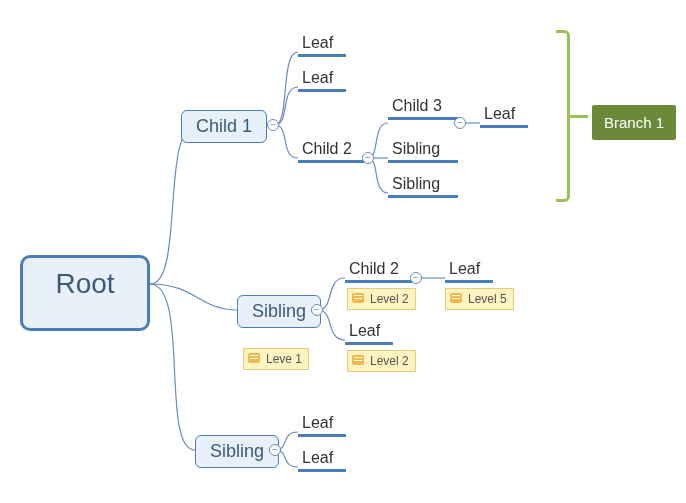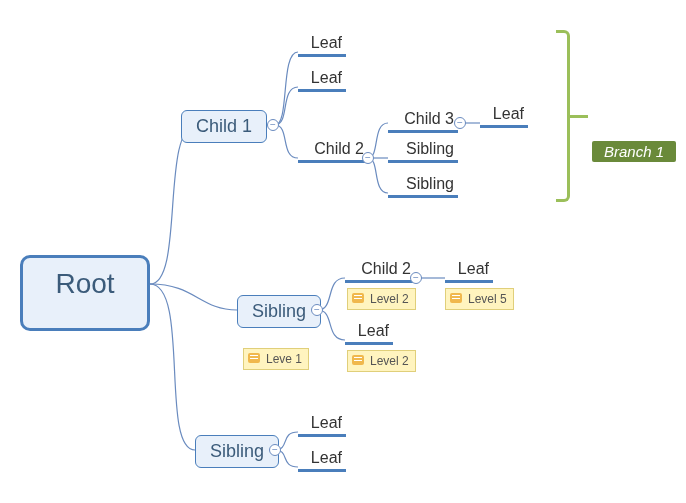--- a/index.html
+++ b/index.html
@@ -37,21 +37,21 @@
     border: 1px solid #4a7ebb;
     border-radius: 6px;
     background: #e8f0fa;
     font-size: 18px;
     padding: 5px 14px;
     color: #3b5b7a;
   }
   .leaf {
     font-size: 16px;
     color: #333;
-    text-align: right;
+    text-align: left;
     border-bottom: 3px solid #4a7ebb;
     padding: 0 4px 2px 4px;
   }
   .leaf.short { min-width: 48px; }
   .leaf.med { min-width: 70px; }
   .minus {
     position: absolute;
     width: 12px; height: 12px;
     border: 1px solid #6a8bbf;
     border-radius: 50%;
@@ -82,25 +82,23 @@
     position: absolute;
     left: 6px; top: 6px;
     width: 8px; height: 1px;
     background: #fff;
     box-shadow: 0 3px 0 #fff;
   }
   .badge {
     position: absolute;
     background: #6a8a3a;
     color: #fff;
-    font-style: italic;
     font-size: 15px;
-    padding: 2px 12px;
+    padding: 9px 12px;
     border-radius: 2px;
-    margin-top: 36px;
   }
   .bracket {
     position: absolute;
     border-right: 3px solid #9bbf5a;
     border-top: 3px solid #9bbf5a;
     border-bottom: 3px solid #9bbf5a;
     border-top-right-radius: 6px;
     border-bottom-right-radius: 6px;
   }
   .bracket-tail {
@@ -154,21 +152,21 @@
   <span>Leaf</span>
 </div>
 <div class="node leaf short" style="left:298px; top:69px;">
   <span>Leaf</span>
 </div>
 <div class="node leaf med" style="left:298px; top:140px;">
   <span>Child 2</span>
 </div>
 <div class="minus" style="left:362px; top:152px;">−</div>
 
-<div class="node leaf med" style="left:388px; top:110px;">
+<div class="node leaf med" style="left:388px; top:97px;">
   <span>Child 3</span>
 </div>
 <div class="minus" style="left:454px; top:117px;">−</div>
 <div class="node leaf short" style="left:480px; top:105px;">
   <span>Leaf</span>
 </div>
 <div class="node leaf med" style="left:388px; top:140px;">
   <span>Sibling</span>
 </div>
 <div class="node leaf med" style="left:388px; top:175px;">

